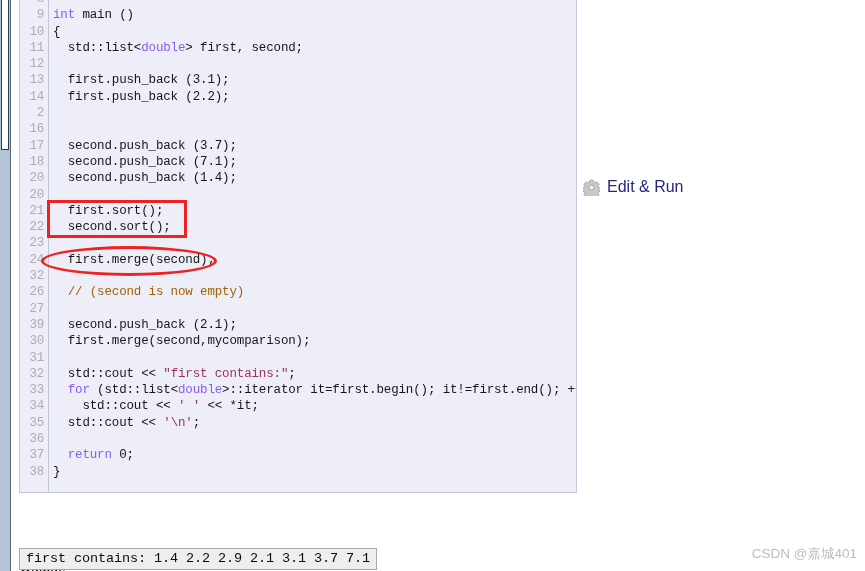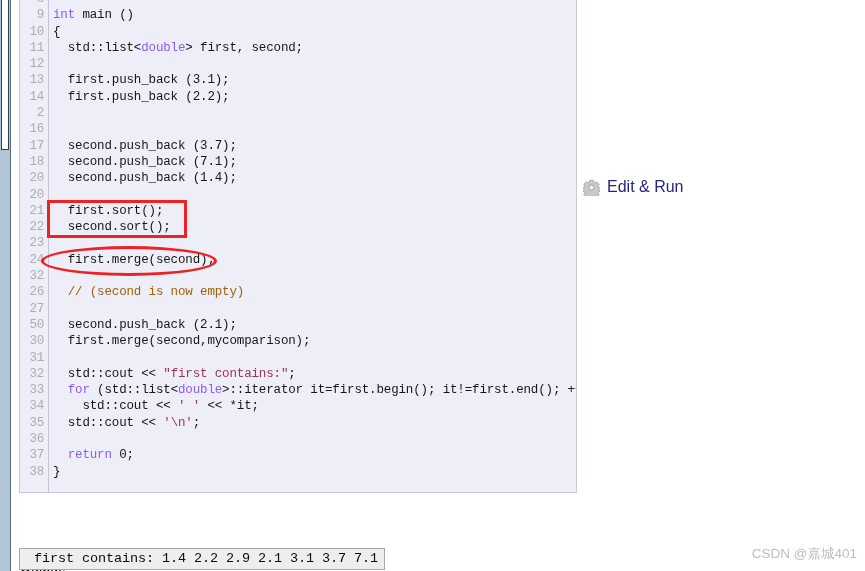--- a/index.html
+++ b/index.html
@@ -124,21 +124,21 @@
   #output-heading {
     position: absolute;
     left: 20px; top: 559px;
     font-family: Liberation Sans, sans-serif;
     font-size: 14px;
     color: #000000;
   }
   #output-box {
     position: absolute;
     left: 19px; top: 548px;
-    padding: 2px 6px 3px 14px;
+    padding: 2px 6px 3px 6px;
     background: #eeeeee;
     border: 1px solid #a8a8a8;
     font-family: "Liberation Mono", "DejaVu Sans Mono", monospace;
     font-size: 13.5px;
     color: #0d0d0d;
     white-space: pre;
     letter-spacing: -0.1px;
   }
 
   
@@ -174,21 +174,21 @@
       <div class="code-line"><span class="ln">18</span><span class="src"><span>  second.push_back (7.1);</span></span></div>
       <div class="code-line"><span class="ln">20</span><span class="src"><span>  second.push_back (1.4);</span></span></div>
       <div class="code-line"><span class="ln">20</span><span class="src"></span></div>
       <div class="code-line"><span class="ln">21</span><span class="src"><span>  first.sort();</span></span></div>
       <div class="code-line"><span class="ln">22</span><span class="src"><span>  second.sort();</span></span></div>
       <div class="code-line"><span class="ln">23</span><span class="src"></span></div>
       <div class="code-line"><span class="ln">24</span><span class="src"><span>  first.merge(second);</span></span></div>
       <div class="code-line"><span class="ln">32</span><span class="src"></span></div>
       <div class="code-line"><span class="ln">26</span><span class="src"><span class="cmt">  // (second is now empty)</span></span></div>
       <div class="code-line"><span class="ln">27</span><span class="src"></span></div>
-      <div class="code-line"><span class="ln">50</span><span class="src"><span>  second.push_back (2.1);</span></span></div>
+      <div class="code-line"><span class="ln">39</span><span class="src"><span>  second.push_back (2.1);</span></span></div>
       <div class="code-line"><span class="ln">30</span><span class="src"><span>  first.merge(second,mycomparison);</span></span></div>
       <div class="code-line"><span class="ln">31</span><span class="src"></span></div>
       <div class="code-line"><span class="ln">32</span><span class="src"><span>  std::cout &lt;&lt; </span><span class="str">"first contains:"</span><span>;</span></span></div>
       <div class="code-line"><span class="ln">33</span><span class="src"><span>  </span><span class="kw">for</span><span> (std::list&lt;</span><span class="kw">double</span><span>&gt;::iterator it=first.begin(); it!=first.end(); ++it)</span></span></div>
       <div class="code-line"><span class="ln">34</span><span class="src"><span>    std::cout &lt;&lt; </span><span class="str">' '</span><span> &lt;&lt; *it;</span></span></div>
       <div class="code-line"><span class="ln">35</span><span class="src"><span>  std::cout &lt;&lt; </span><span class="str">'\n'</span><span>;</span></span></div>
       <div class="code-line"><span class="ln">36</span><span class="src"></span></div>
       <div class="code-line"><span class="ln">37</span><span class="src"><span>  </span><span class="kw">return</span><span> 0;</span></span></div>
       <div class="code-line"><span class="ln">38</span><span class="src"><span>}</span></span></div>
     </div>

